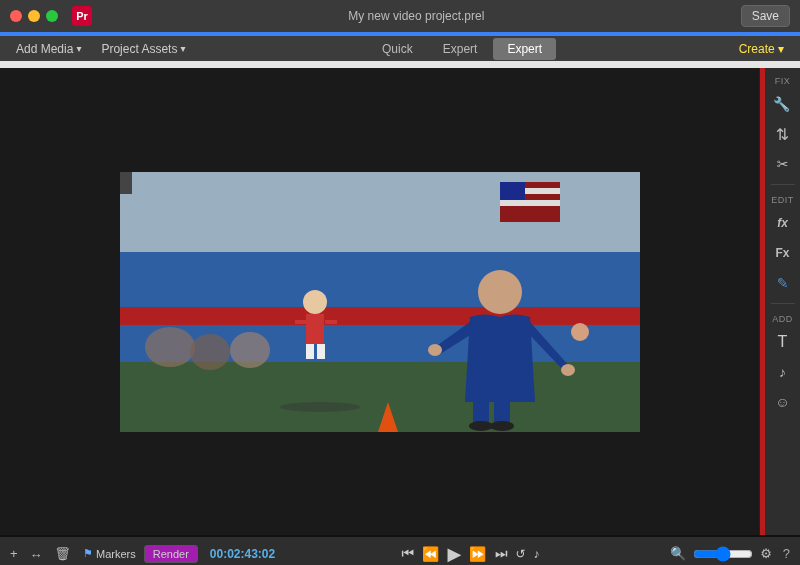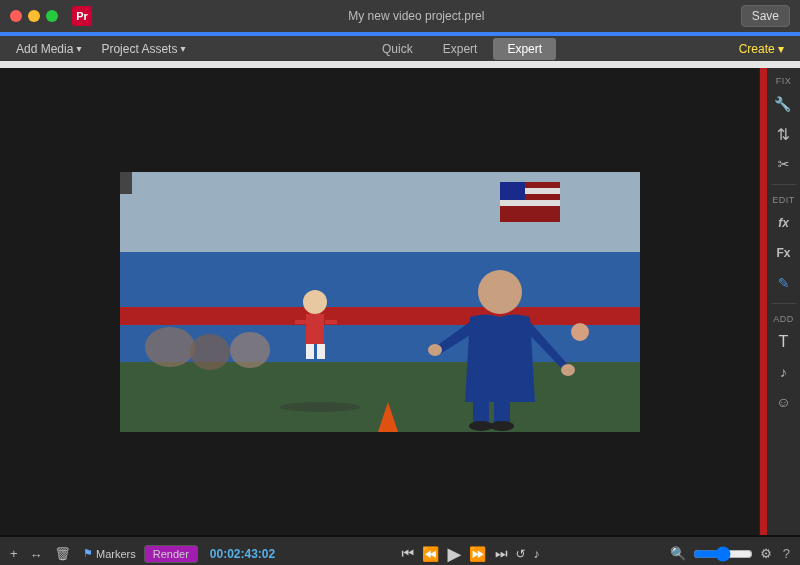--- a/index.html
+++ b/index.html
@@ -79,21 +79,21 @@
 
     
     #right-panel {
       width: 40px;
       background: #2e2e2e;
       display: flex;
       flex-direction: column;
       align-items: center;
       padding: 4px 0;
       gap: 2px;
-      border-left: 7px solid #b91c1c;
+      border-left: 5px solid #b91c1c;
     }
     .panel-section-label {
       font-size: 9px;
       color: #888;
       text-align: center;
       margin: 4px 0 2px;
       letter-spacing: 0.5px;
     }
     .panel-icon-btn {
       width: 32px; height: 28px;

